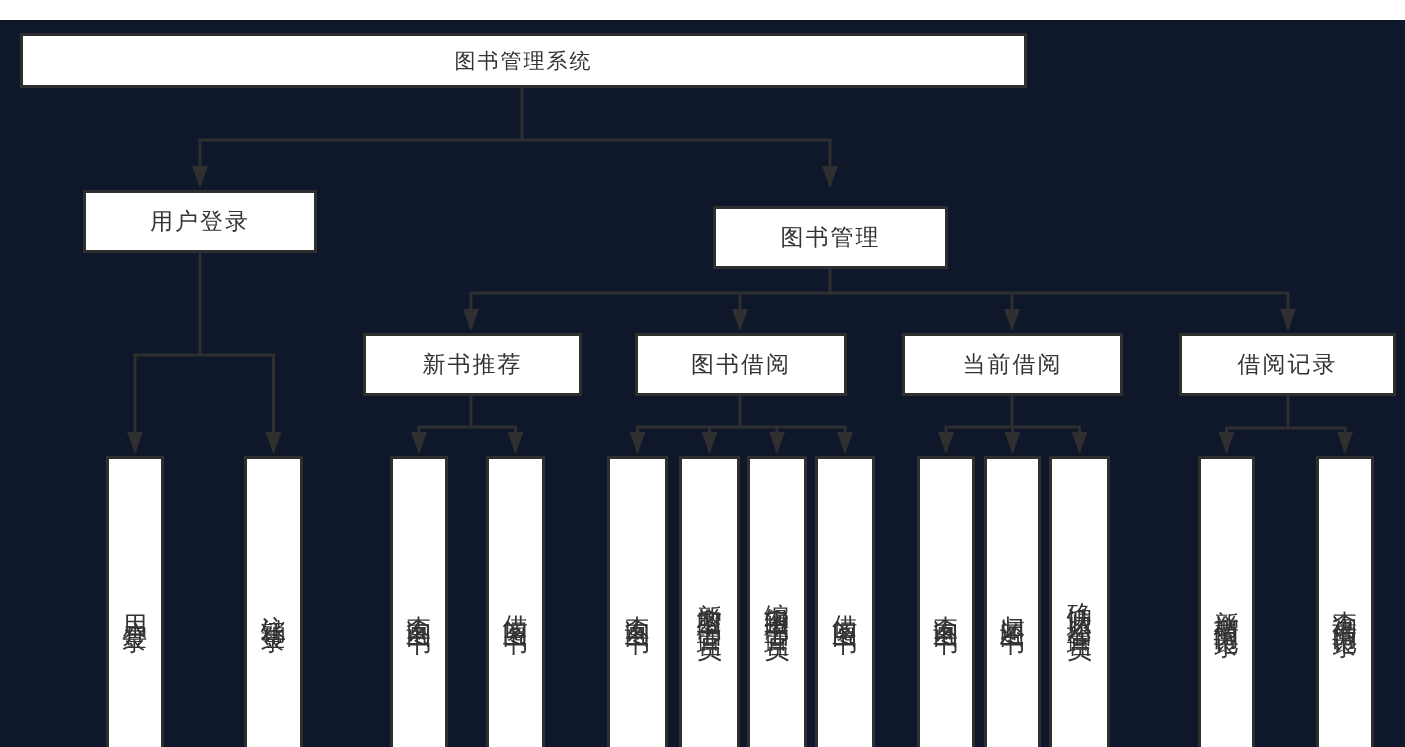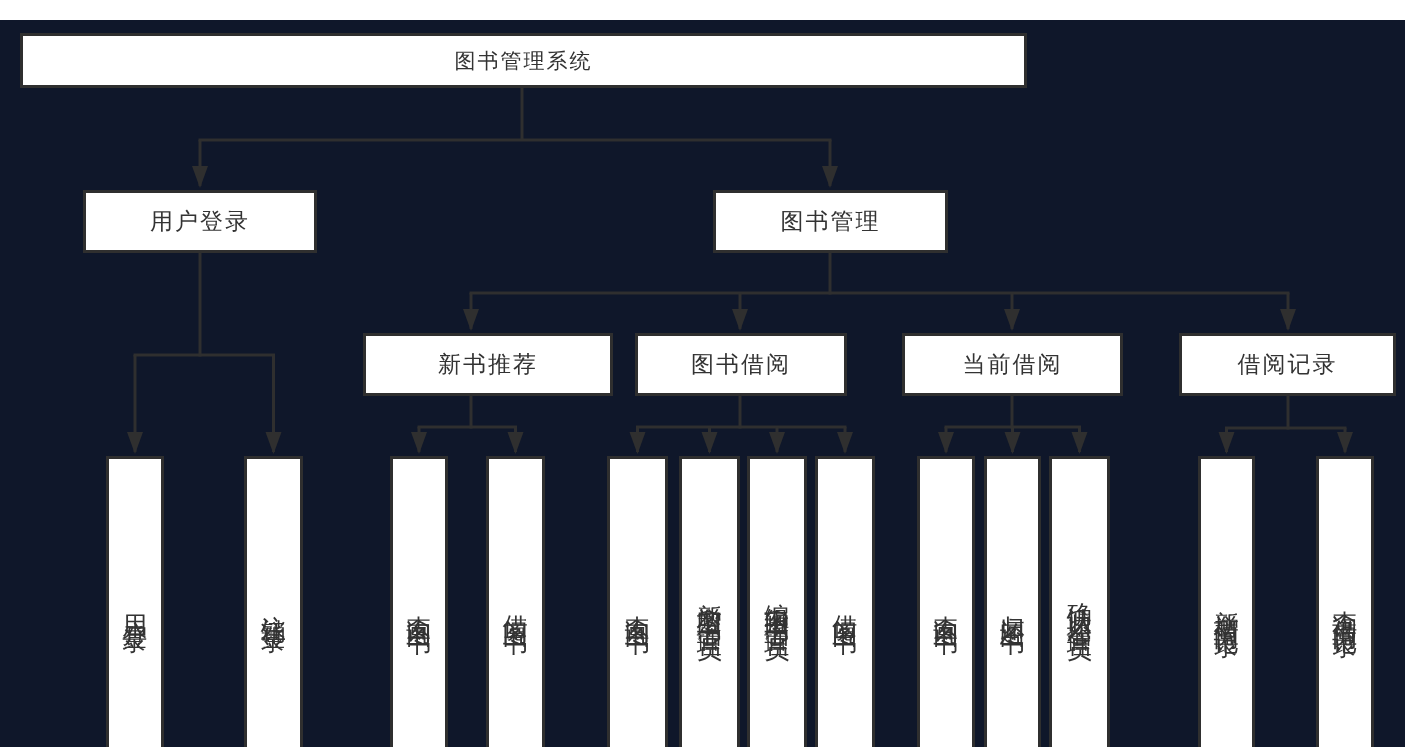--- a/index.html
+++ b/index.html
@@ -20,23 +20,23 @@
     background:#ffffff;
     border:3px solid #2f2f2f;
     display:flex;align-items:center;justify-content:center;
     text-align:center;
     z-index:2;
     color:#333333;
   }
   .h-label{letter-spacing:2px;white-space:nowrap;}
   .n-root{left:20px;top:13px;width:1007px;height:55px;font-size:21px;}
   .n-login{left:83px;top:170px;width:234px;height:63px;font-size:23px;}
-  .n-mgmt{left:713px;top:170px;width:235px;height:63px;font-size:23px;}
+  .n-mgmt{left:713px;top:186px;width:235px;height:63px;font-size:23px;}
   .n-l3{top:313px;height:63px;font-size:23px;}
-  .n-l3-0{left:363px;width:250px;justify-content:center;}
+  .n-l3-0{left:363px;width:219px;justify-content:center;}
   .n-l3-1{left:635px;width:212px;}
   .n-l3-2{left:902px;width:221px;}
   .n-l3-3{left:1179px;width:217px;align-items:center;}
   .leaf{top:436px;height:298px;width:58px;}
   .leaf .v-label{
     writing-mode:vertical-rl;
     text-orientation:mixed;
     letter-spacing:5px;
     line-height:1.05;
     font-size:25px;

